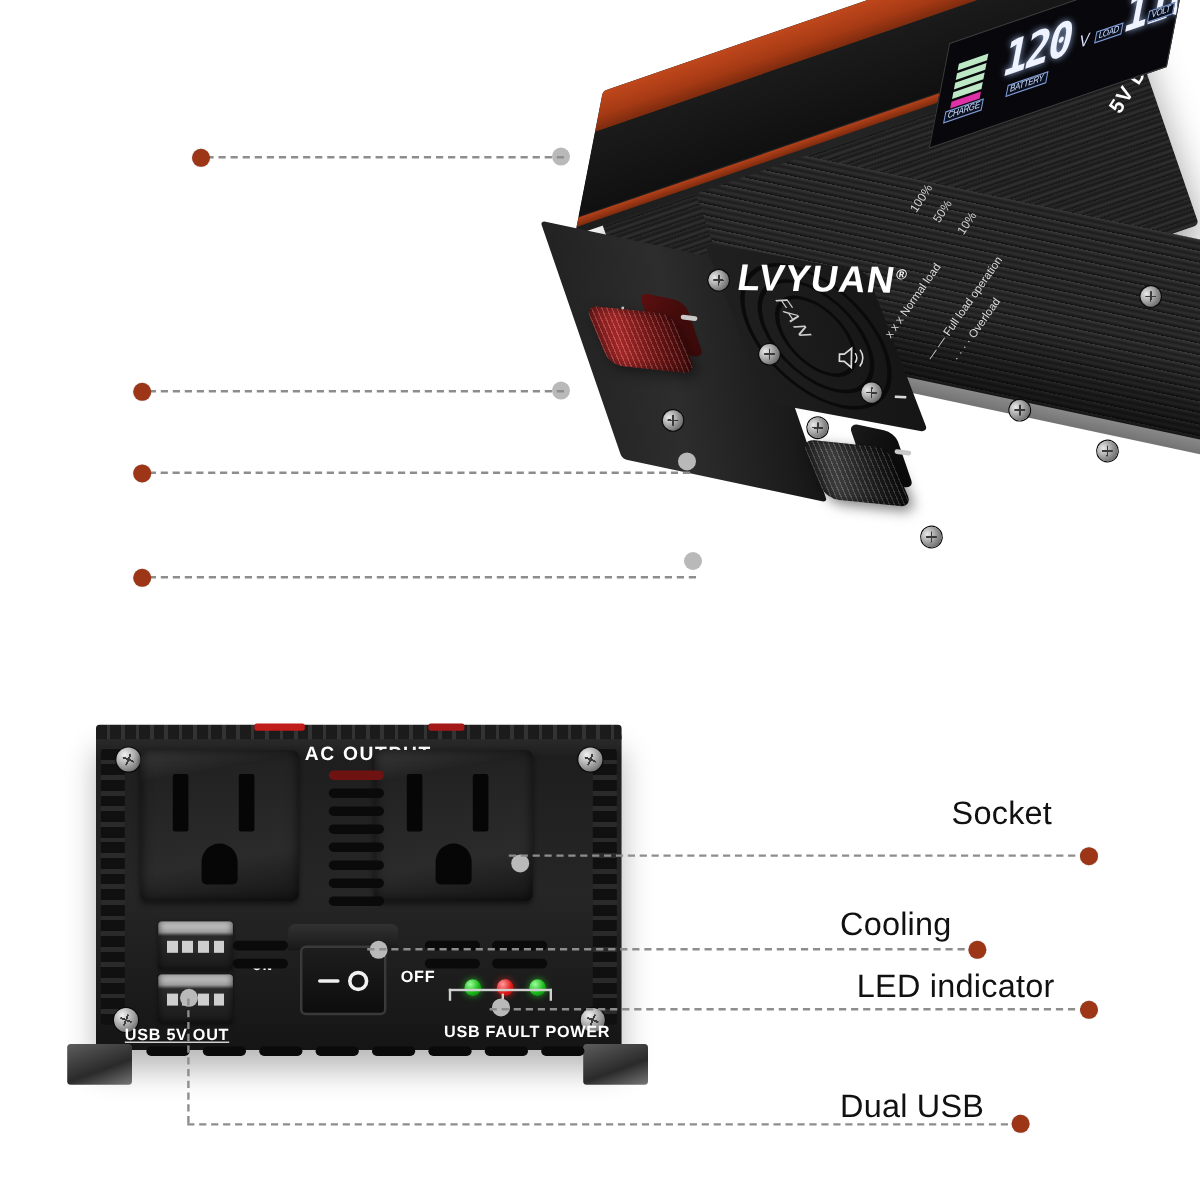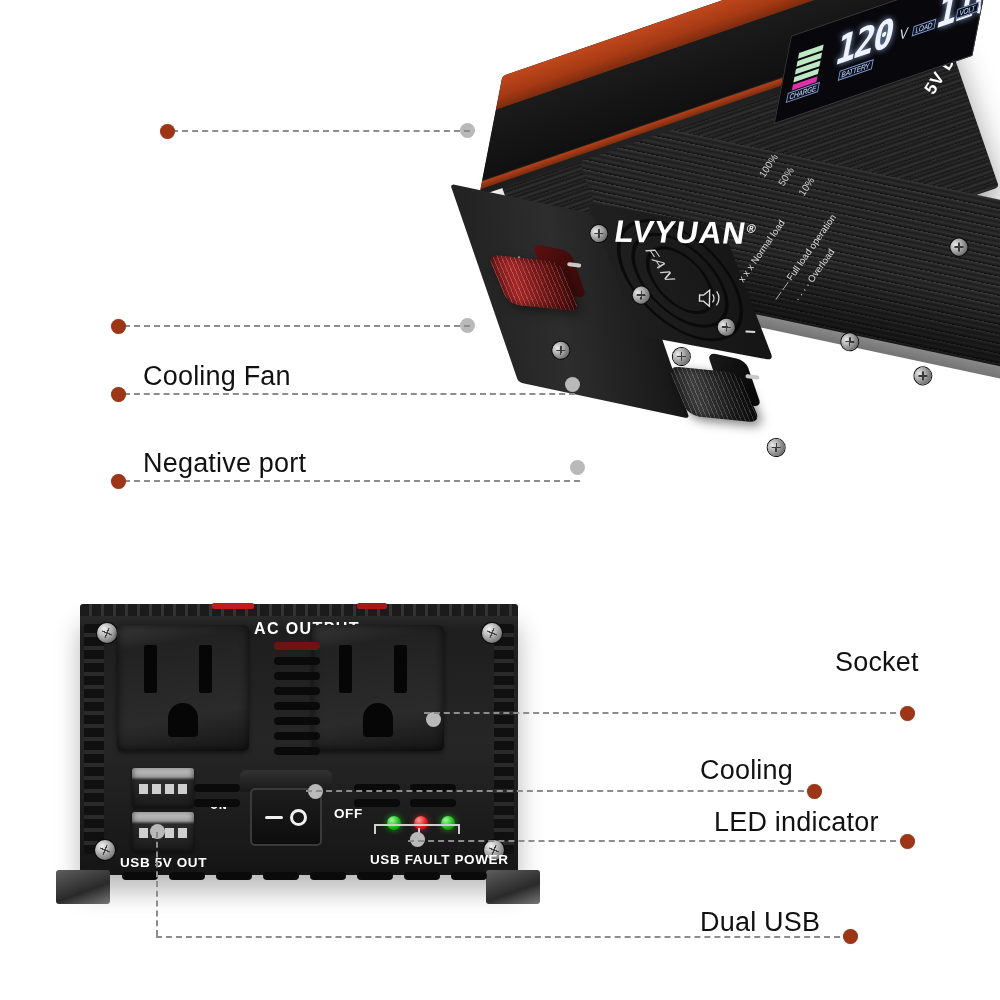--- a/index.html
+++ b/index.html
@@ -416,21 +416,21 @@
         <i></i>
         <i></i>
         <i></i>
         <i></i>
         <i></i>
         <i></i>
     </div>
 
     <div class="usb" style="left:70px; top:168px;"></div>
     <div class="usb" style="left:70px; top:212px;"></div>
-    <div class="fp-text" style="left:58px; top:255px;">USB 5V OUT</div>
+    <div class="fp-text" style="left:42px; top:255px;text-decoration:underline;">USB 5V OUT</div>
 
     <div class="rocker-hood" style="left:178px; top:170px;"></div>
     <div class="rocker" style="left:188px; top:188px;">
       <span class="rk-bar"></span>
       <span class="rk-o"></span>
     </div>
     <div class="fp-text" style="left:148px; top:198px;font-family:Liberation Mono, monospace;">ON</div>
     <div class="fp-text" style="left:272px; top:206px;">OFF</div>
 
     <div class="vent-col" style="left:132px; top:184px;">
@@ -469,29 +469,27 @@
     <div class="anchor" style="left:348px; top:232px;"></div>
     <div class="anchor" style="left:88px;  top:224px;"></div>
   </div>
 
   <div class="leader" style="left:172px; top:130px; width:298px;"></div>
   <div class="dot" style="left:160px; top:124px;"></div>
 
   <div class="leader" style="left:124px; top:325px; width:346px;"></div>
   <div class="dot" style="left:111px; top:319px;"></div>
 
-  <div class="callout-text" style="left:143px; top:361px;">Cooling Fan</div>
   <div class="leader" style="left:124px; top:393px; width:451px;"></div>
   <div class="dot" style="left:111px; top:387px;"></div>
 
-  <div class="callout-text" style="left:143px; top:448px;">Negative port</div>
   <div class="leader" style="left:124px; top:480px; width:456px;"></div>
   <div class="dot" style="left:111px; top:474px;"></div>
 
-  <div class="callout-text" style="left:793px; top:647px;margin-left:42px;">Socket</div>
+  <div class="callout-text" style="left:793px; top:663px;">Socket</div>
   <div class="leader" style="left:424px; top:712px; width:482px;"></div>
   <div class="dot" style="left:900px; top:706px;"></div>
 
   <div class="callout-text" style="left:700px; top:755px;">Cooling</div>
   <div class="leader" style="left:306px; top:790px; width:508px;"></div>
   <div class="dot" style="left:807px; top:784px;"></div>
 
   <div class="callout-text" style="left:714px; top:807px;">LED indicator</div>
   <div class="leader" style="left:408px; top:840px; width:498px;"></div>
   <div class="dot" style="left:900px; top:834px;"></div>

